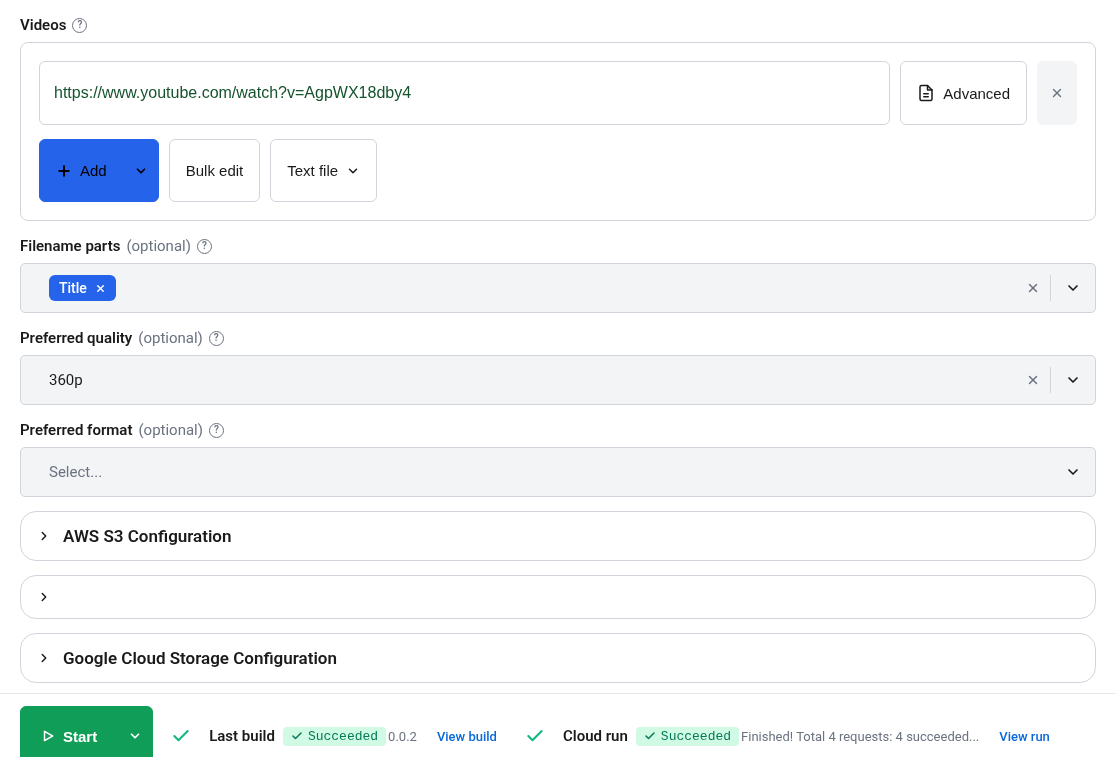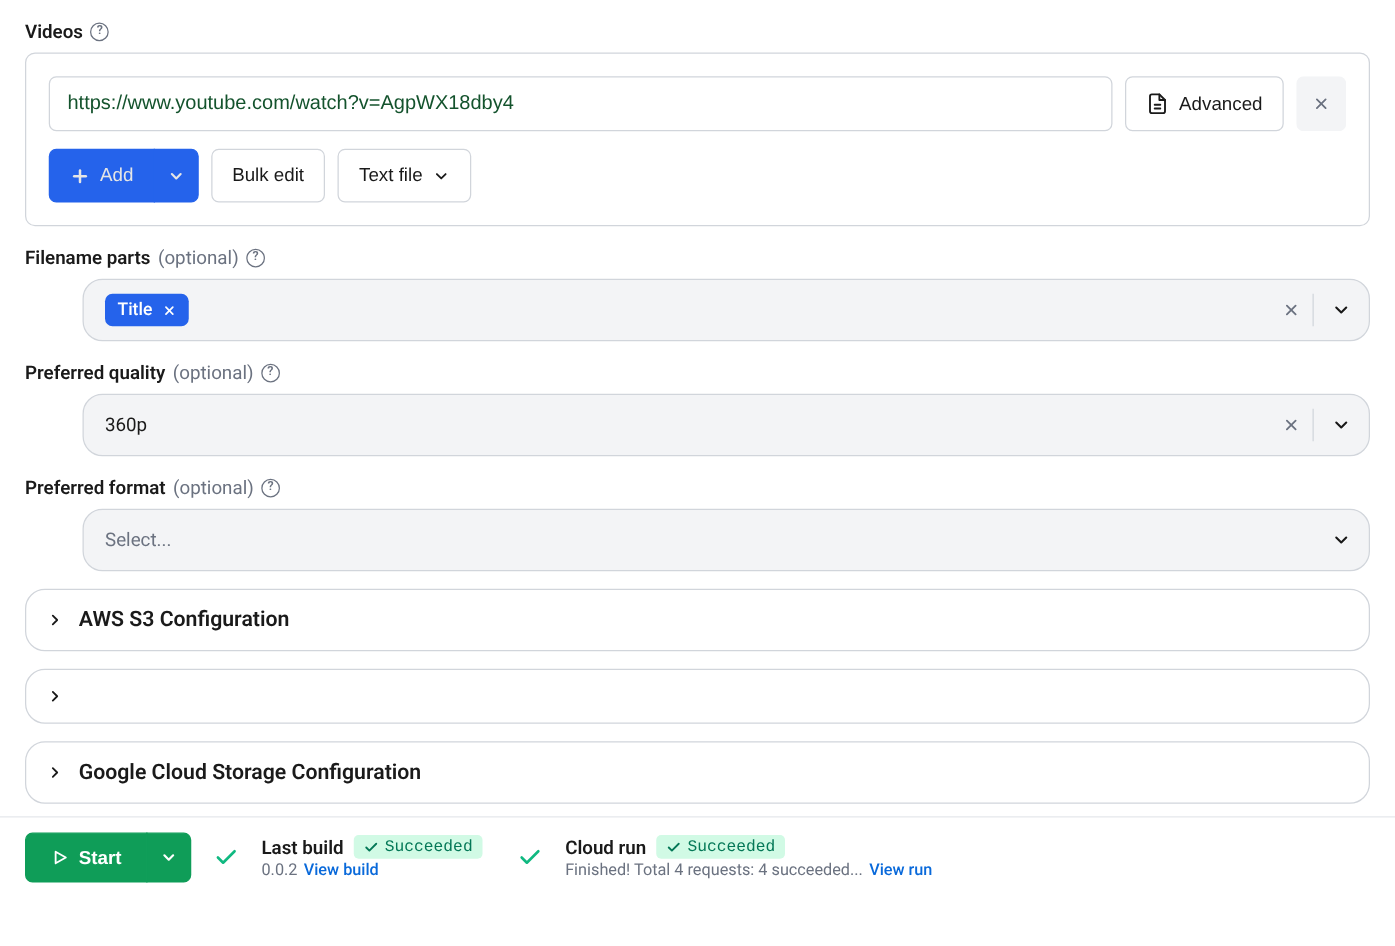--- a/index.html
+++ b/index.html
@@ -73,37 +73,37 @@
     background:#fff;
   }
   .btn{
     display:inline-flex;
     align-items:center;
     justify-content:center;
     gap:8px;
     border:1px solid var(--border);
     background:#fff;
     border-radius:6px;
-    padding:12px 16px;
+    padding:22px 16px;
     font-size:15px;
     cursor:pointer;
     font-weight:500;
     color:var(--text);
   }
   .btn.icon-only{padding:10px 12px;}
   .btn.disabled{
     background:var(--bg-field);
     color:var(--muted);
     border-color:transparent;
     cursor:default;
   }
   .btn.primary{
     background:var(--blue);
     border-color:var(--blue);
-    color:#e5e5e5;
+    color:#000000;
   }
   .btn.success{
     background:var(--green);
     border-color:var(--green);
     color:#fff;
     font-weight:600;
   }
   .split-group{
     display:inline-flex;
   }
@@ -114,26 +114,25 @@
   .split-group .btn:last-child{padding-left:10px;padding-right:10px;}
   .toolbar-row{
     display:flex;
     gap:10px;
     margin-top:14px;
   }
   .select-box{
     display:flex;
     align-items:center;
     border:1px solid var(--border);
-    border-radius:16px;
+    border-radius:5px;
     background:var(--bg-field);
     min-height:48px;
     position:relative;
-    padding:0 0 0 17px;
-    margin-left:46px;
+    padding:0 0 0 28px;
   }
   .select-value-area{
     flex:1;
     display:flex;
     align-items:center;
     gap:6px;
     font-size:15px;
     color:var(--text);
   }
   .select-placeholder{color:var(--muted);}
@@ -196,34 +195,34 @@
     display:flex;
     align-items:center;
     gap:18px;
   }
   .check-circle{
     color:#10b981;
     display:inline-flex;
   }
   .status-block{
     display:flex;
-    flex-direction:column;
+    flex-direction:row;
     gap:2px;
   }
   .status-top{
     display:flex;
     align-items:center;
     gap:8px;
     font-weight:600;
     font-size:15px;
   }
   .status-bottom{
     display:flex;
     align-items:center;
-    gap:5px;
+    gap:20px;
     font-size:13px;
     color:var(--muted);
   }
   .badge{
     display:inline-flex;
     align-items:center;
     gap:5px;
     background:var(--badge-green-bg);
     color:var(--badge-green-text);
     border-radius:4px;

